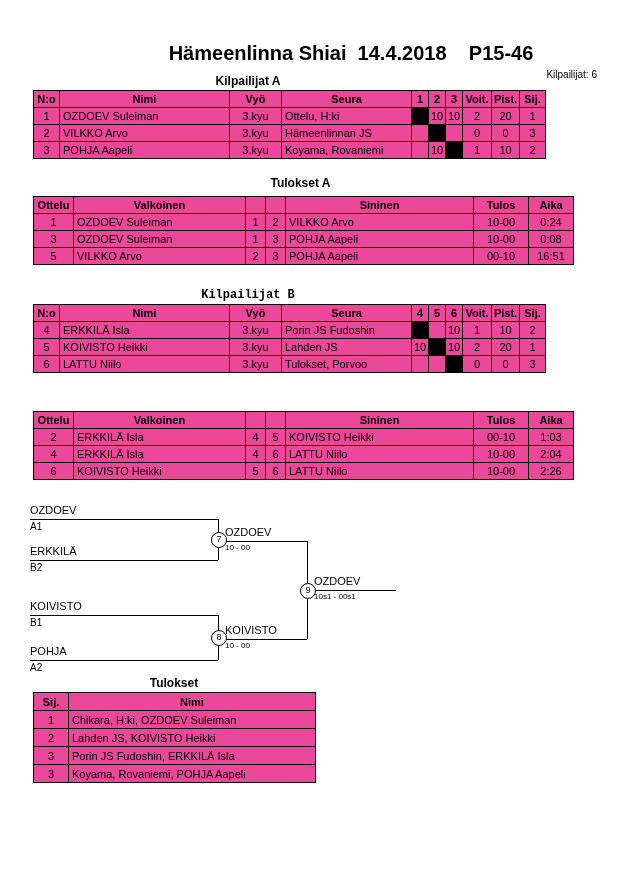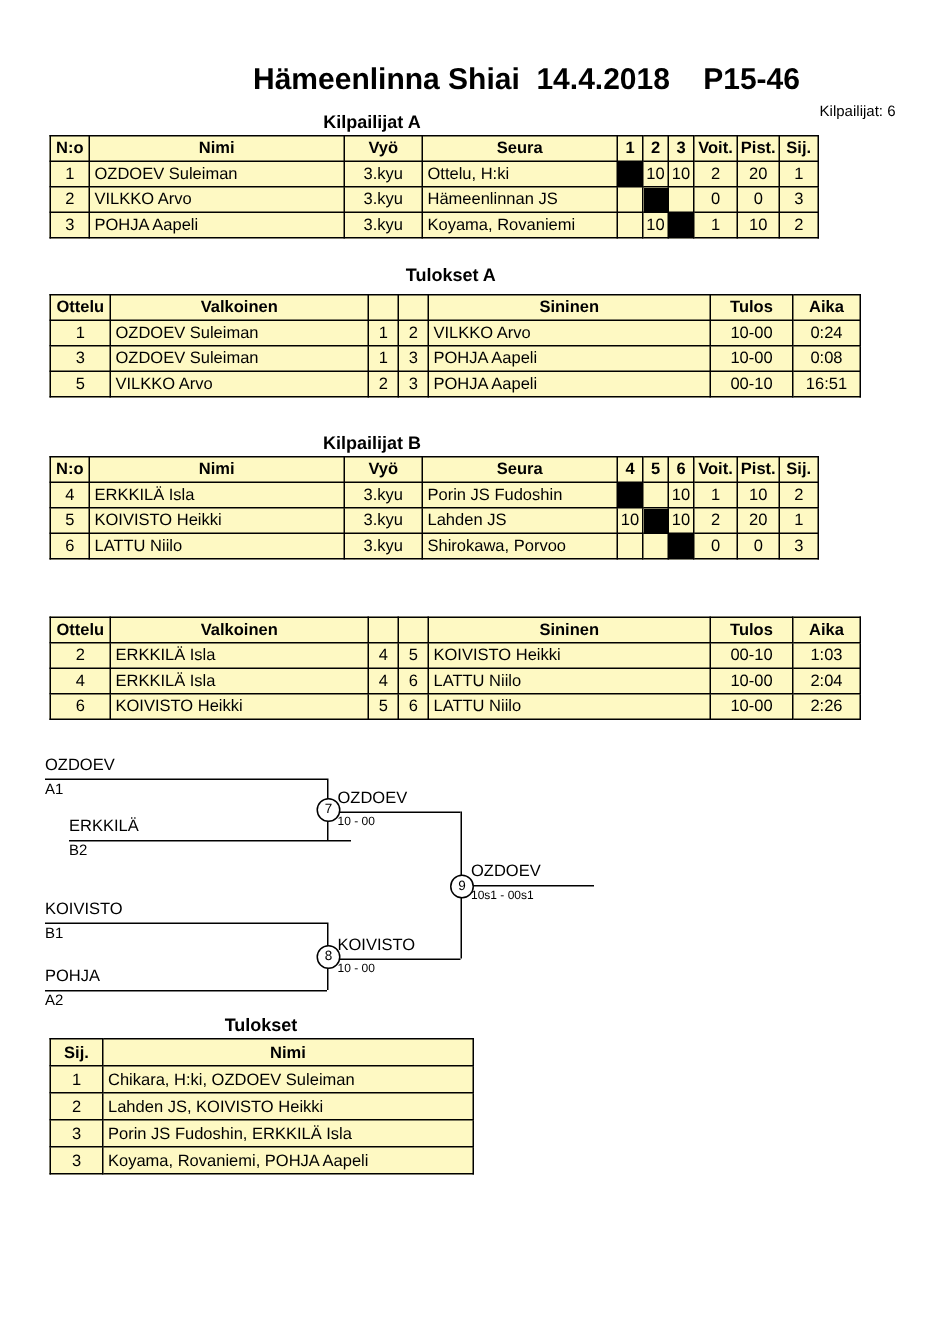--- a/index.html
+++ b/index.html
@@ -4,24 +4,24 @@
 <style>
   html,body{margin:0;padding:0;background:#fff;}
   .page{position:relative;width:630px;height:891px;background:#fff;color:#000;
         font-family:"Liberation Sans",sans-serif;overflow:hidden;}
   .title{position:absolute;top:42px;left:0;width:630px;text-align:center;
          font-weight:bold;font-size:20px;white-space:pre;margin-left:36px;}
   .comp-count{position:absolute;top:69px;right:33px;font-size:10px;}
   .sec-heading{position:absolute;text-align:center;font-weight:bold;font-size:12px;}
   .h-poolA{top:74px;left:33px;width:430px;}
   .h-matchA{top:176px;left:33px;width:535px;}
-  .h-poolB{top:288px;left:33px;width:430px;}
+  .h-poolB{top:288px;left:33px;width:430px;font-family:Liberation Mono, monospace;}
   .h-matchB{top:393px;left:33px;width:535px;}
   .h-results{top:676px;left:33px;width:282px;}
-  table{position:absolute;border-collapse:collapse;table-layout:fixed;background:#fef9c3;}
+  table{position:absolute;border-collapse:collapse;table-layout:fixed;background:#ec4899;}
   .t-poolA{top:90px;left:33px;}
   .t-matchA{top:196px;left:33px;}
   .t-poolB{top:304px;left:33px;}
   .t-matchB{top:411px;left:33px;}
   .t-results{top:692px;left:33px;}
   th,td{border:1px solid #000;font-size:11px;height:16px;padding:0 3px;
         white-space:nowrap;overflow:hidden;}
   th{font-weight:bold;text-align:center;padding:0 1px;}
   td.c{text-align:center;padding:0 1px;}
   td.l{text-align:left;}
@@ -210,21 +210,21 @@
       <td class="c blk"></td>
       <td class="c">10</td>
       <td class="c">2</td>
       <td class="c">20</td>
       <td class="c">1</td>
     </tr>
     <tr>
       <td class="c">6</td>
       <td class="l">LATTU Niilo</td>
       <td class="c">3.kyu</td>
-      <td class="l">Shirokawa, Porvoo</td>
+      <td class="l">Tulokset, Porvoo</td>
       <td class="c"></td>
       <td class="c"></td>
       <td class="c blk"></td>
       <td class="c">0</td>
       <td class="c">0</td>
       <td class="c">3</td>
     </tr>
   </tbody>
     </table>
 
@@ -276,21 +276,21 @@
       <td class="c">2:26</td>
     </tr>
   </tbody>
     </table>
 
   <div class="bracket">
     <div class="slot" style="left:30px;top:3px;">
       <div class="bp-name">OZDOEV</div>
       <div class="bp-seed">A1</div>
     </div>
-    <div class="slot" style="left:30px;top:44px;margin-left:16px;">
+    <div class="slot" style="left:30px;top:44px;">
       <div class="bp-name">ERKKILÄ</div>
       <div class="bp-seed">B2</div>
     </div>
     <div class="vline" style="left:218px;top:19px;height:41px;"></div>
     <div class="mcircle" style="left:211px;top:32px;">7</div>
     <div class="winner" style="left:225px;top:25px;">
       <div class="bp-name">OZDOEV</div>
       <div class="bp-score">10 - 00</div>
     </div>
 

